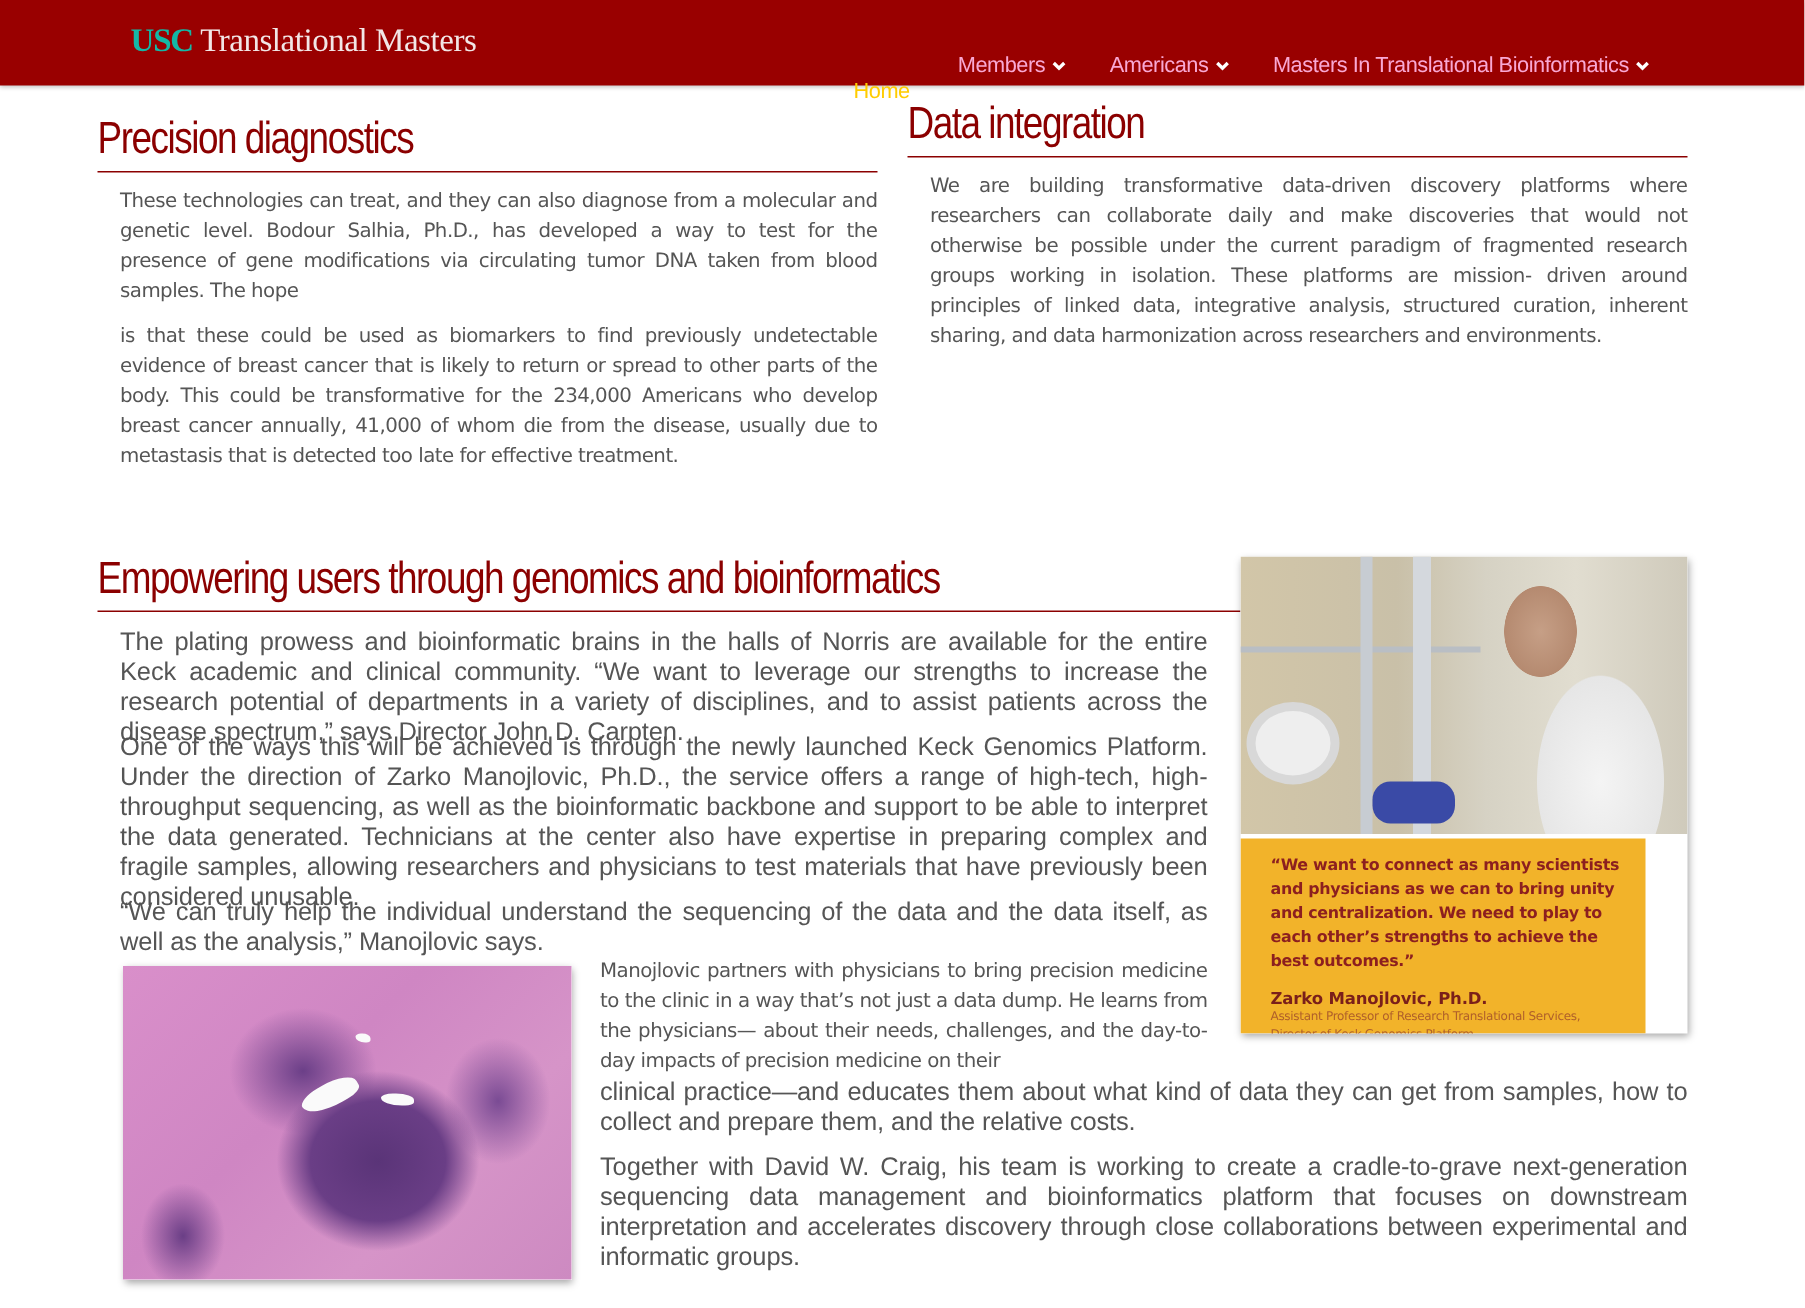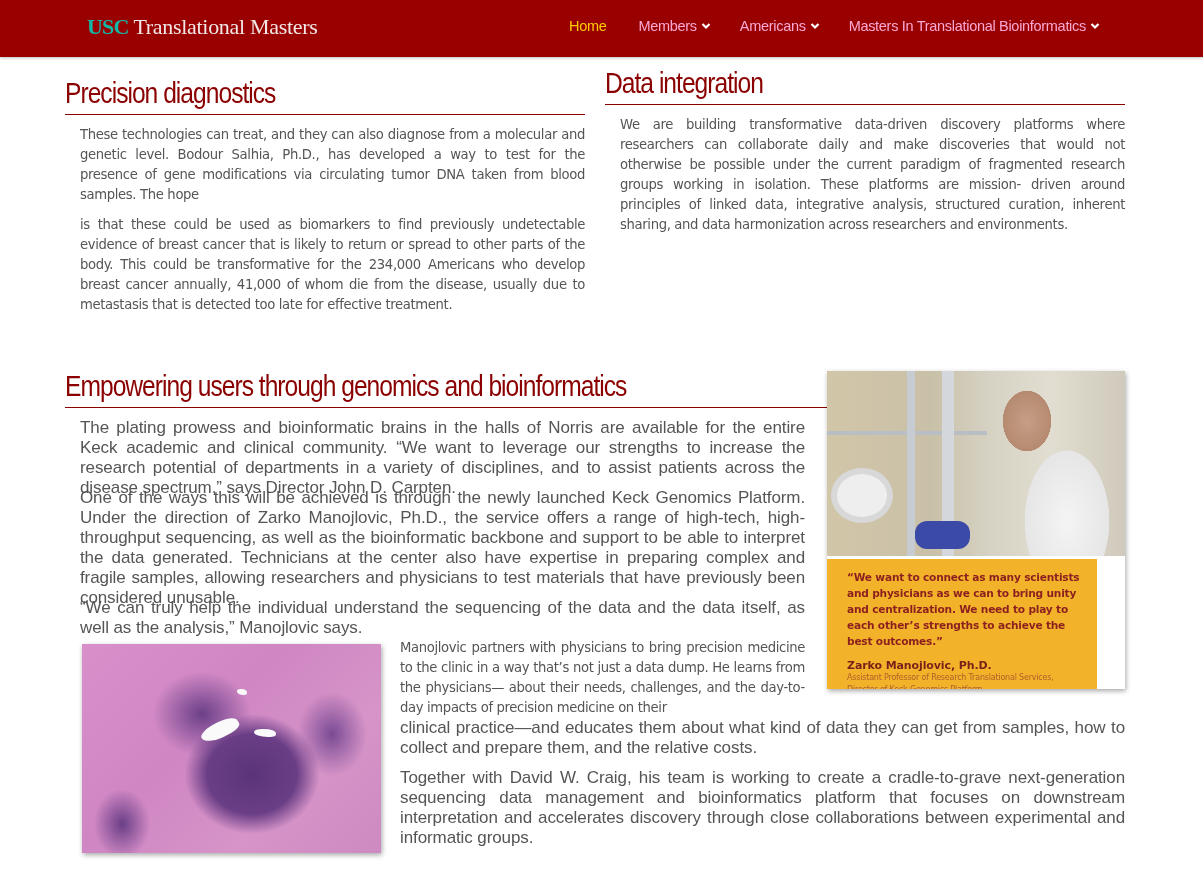--- a/index.html
+++ b/index.html
@@ -16,21 +16,21 @@
     font-family: "Liberation Serif", serif; font-size: 22px; letter-spacing: -0.3px;
     color: #f2e6e6; white-space: nowrap;
   }
   .brand .usc { color: #14b8a6; font-weight: bold; letter-spacing: -0.8px; }
   .nav { position: absolute; top: 18px; left: 569px; display: flex; }
   .nav-item {
     font-family: "Liberation Sans", sans-serif; font-size: 14.5px; color: #f9a8d4;
     white-space: nowrap; display: flex; align-items: center; cursor: pointer;
     letter-spacing: -0.3px;
   }
-  .nav-item.active { color: #ffcc00; }
+  .nav-item.active { color: #ffcc00; margin-top: 35px; }
   .chev { display: inline-block; width: 10px; height: 10px; margin-left: 4px; }
   .chev svg { width: 10px; height: 10px; display: block; }
 
   h2.section-title {
     font-family: "Liberation Sans", sans-serif; font-weight: normal;
     color: #8b0000; font-size: 30px; letter-spacing: -1.2px;
     transform: scaleX(0.82); transform-origin: left;
     white-space: nowrap; line-height: 1;
   }
   .rule { position: absolute; height: 1px; background: #8b0000; }

